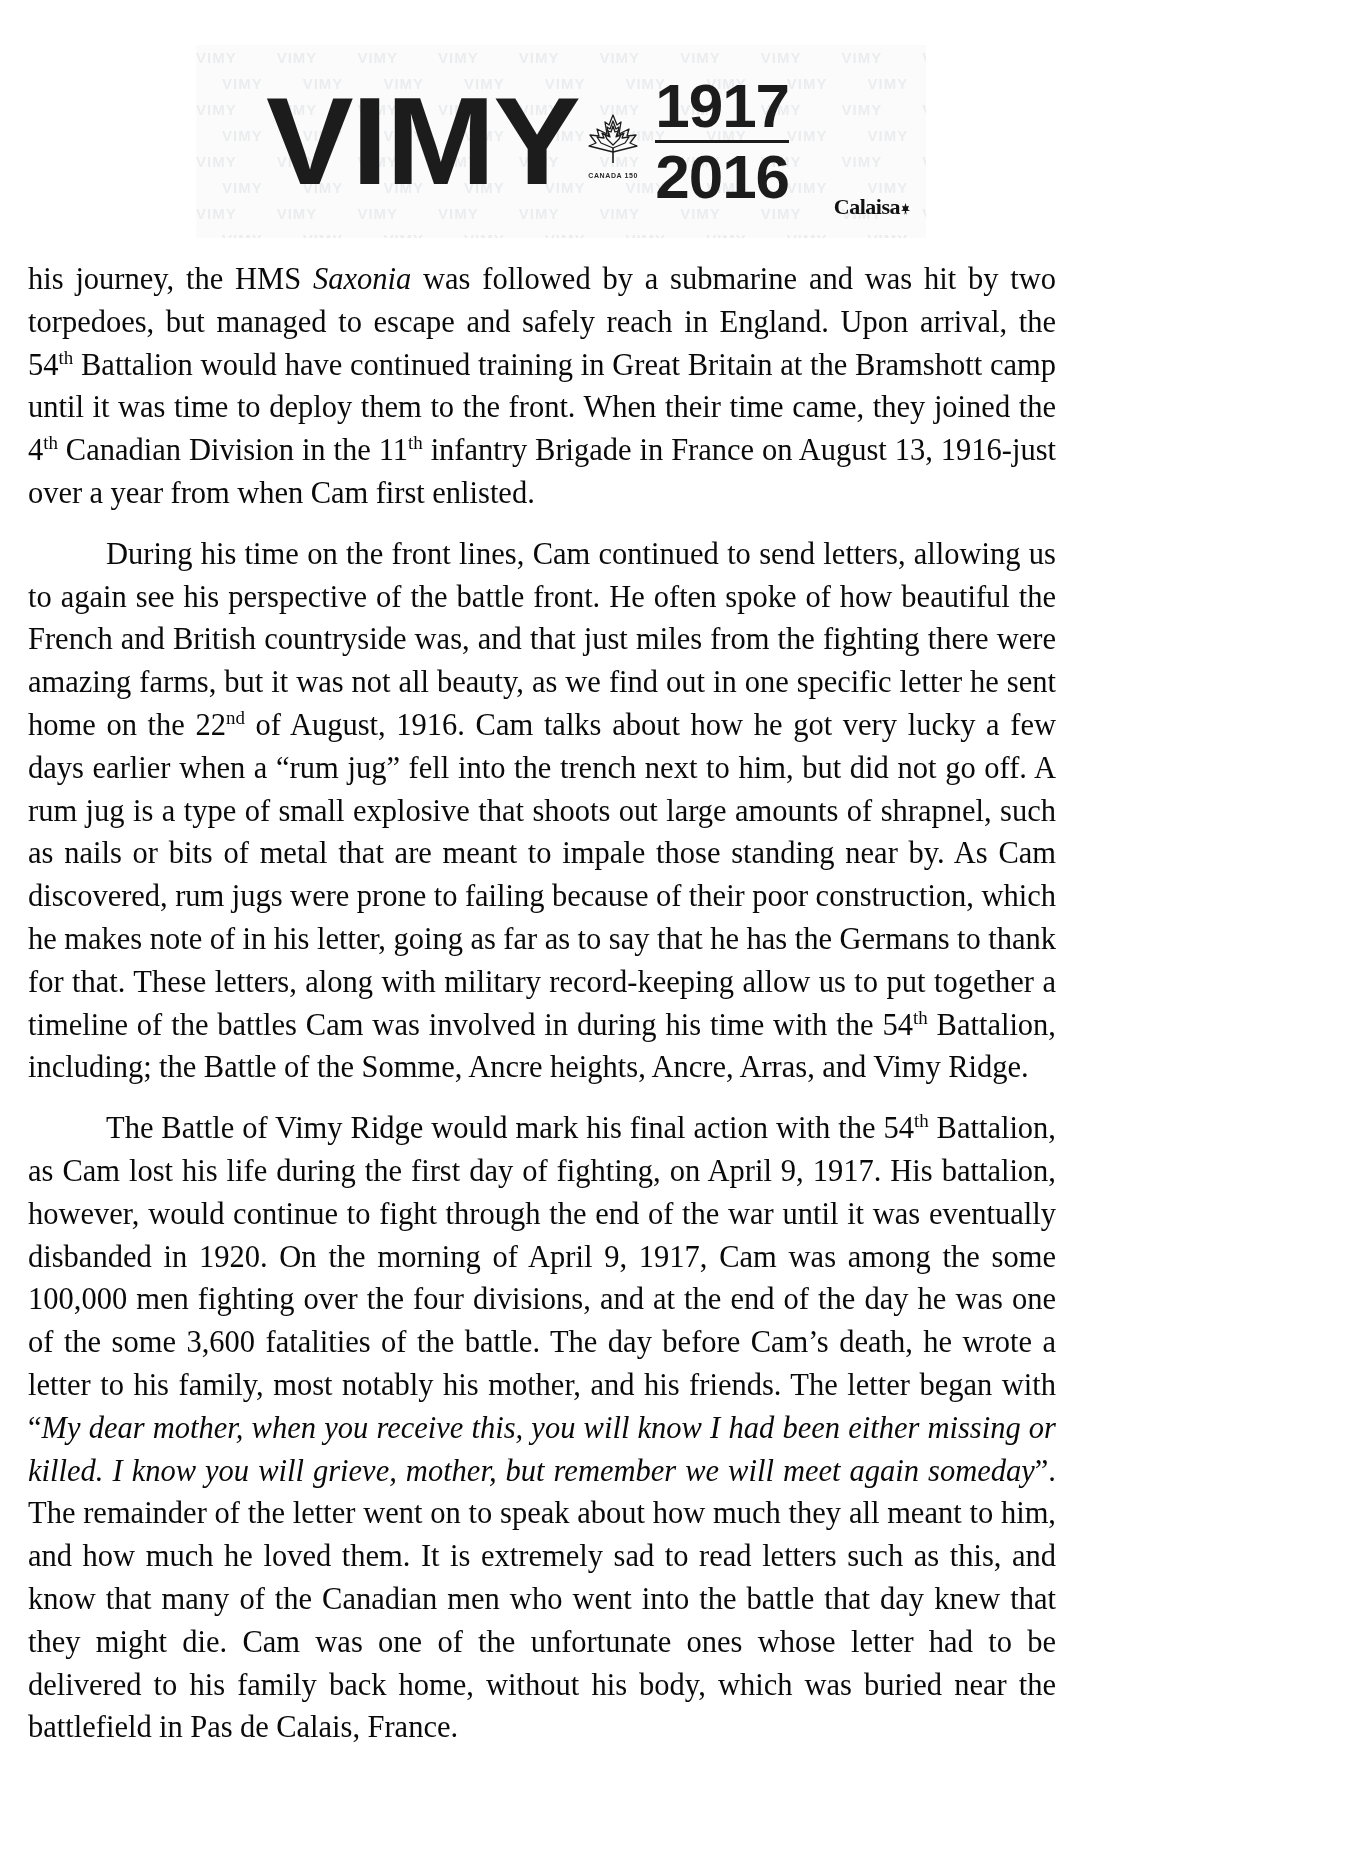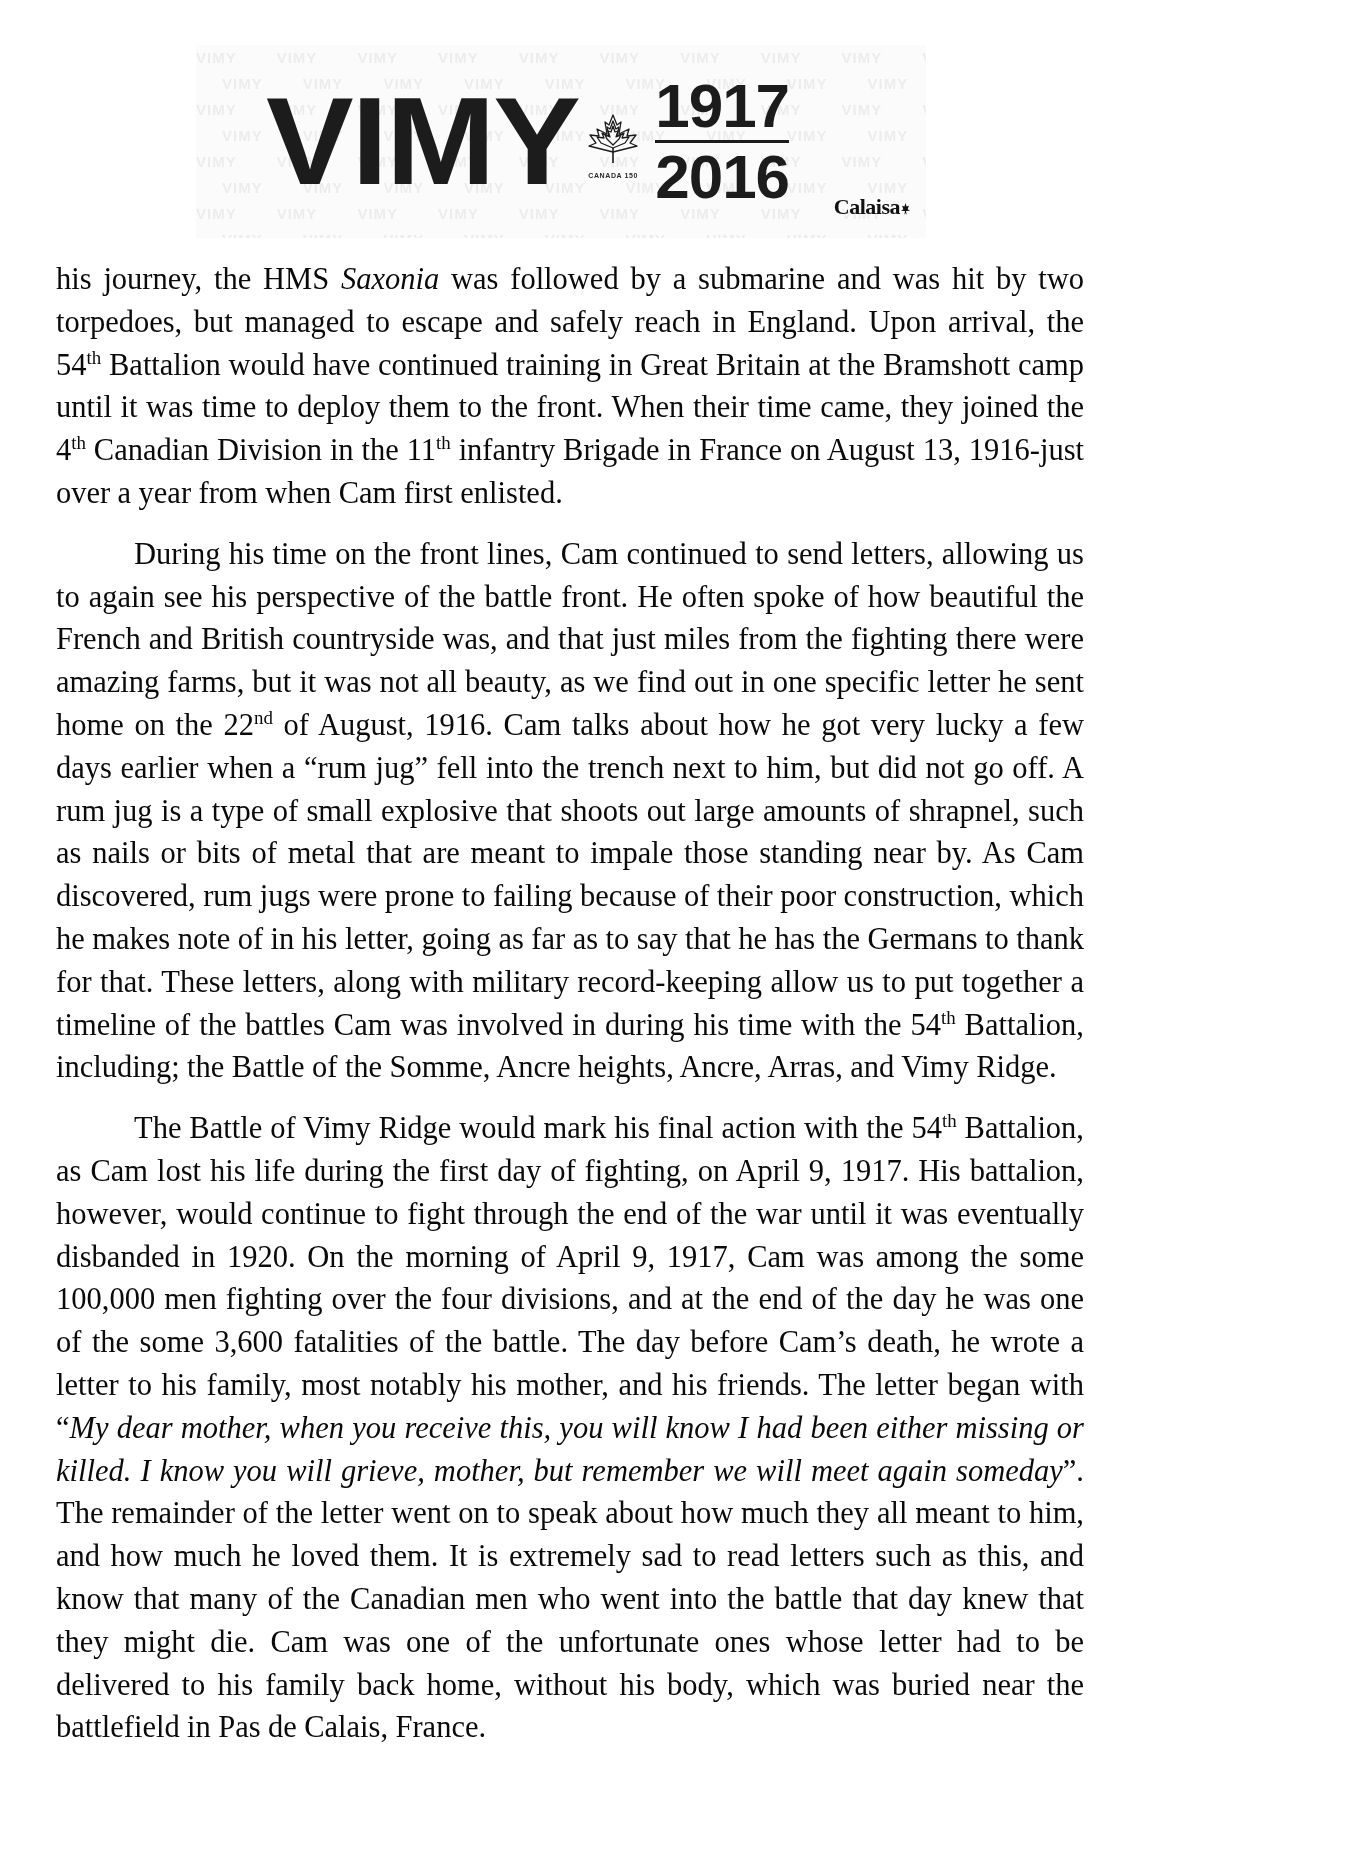--- a/index.html
+++ b/index.html
@@ -125,21 +125,21 @@
     height: 12px;
     background: #111;
     margin-left: 1px;
     vertical-align: -1px;
     clip-path: polygon(50% 0%, 62% 30%, 88% 22%, 74% 52%, 100% 64%, 56% 66%, 62% 100%, 50% 84%, 38% 100%, 44% 66%, 0% 64%, 26% 52%, 12% 22%, 38% 30%);
   }
 
   
   .body-copy {
     position: absolute;
-    left: 56px;
+    left: 28px;
     top: 258px;
     width: 1028px;
   }
 
   p.para {
     margin: 0 0 18px 0;
     font-size: 30.5px;
     line-height: 42.8px;
     text-align: justify;
     text-justify: inter-word;

